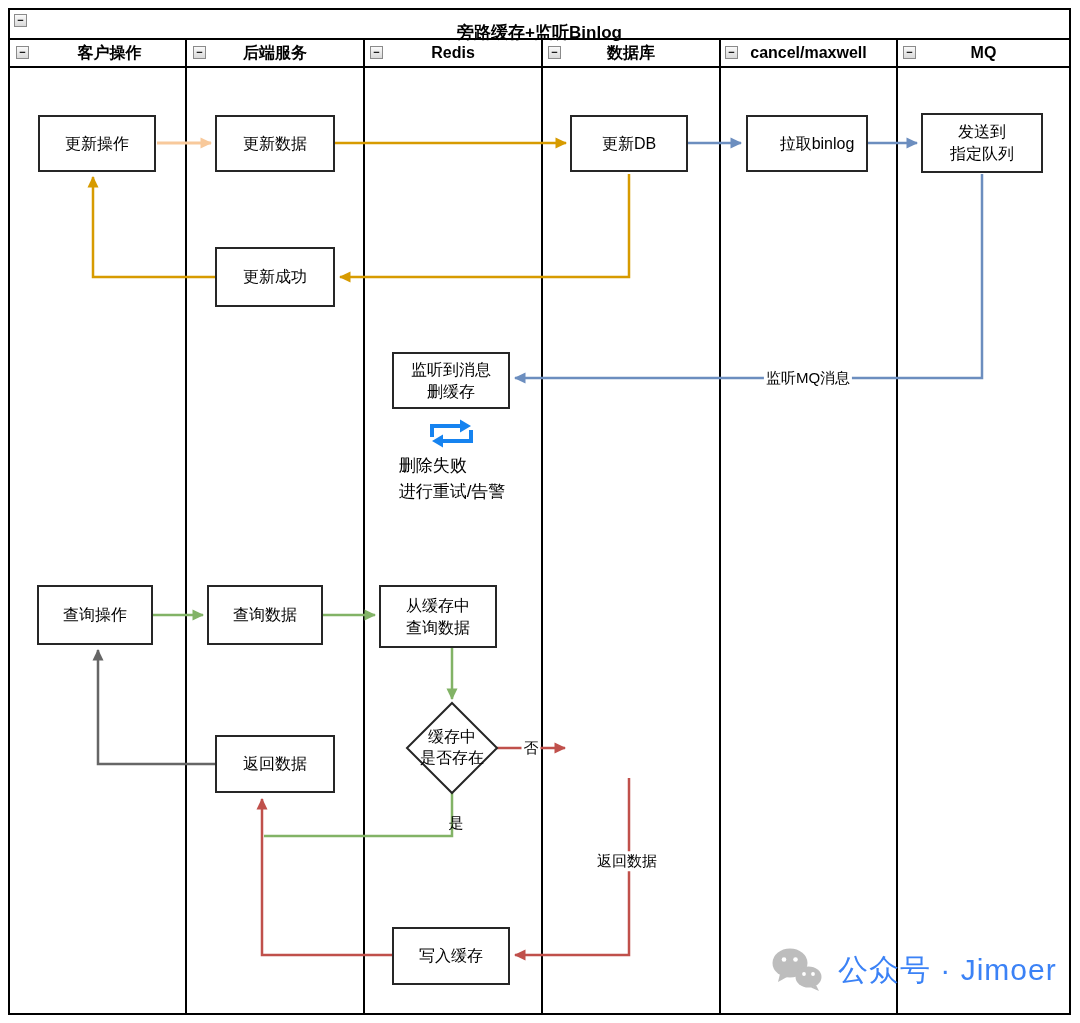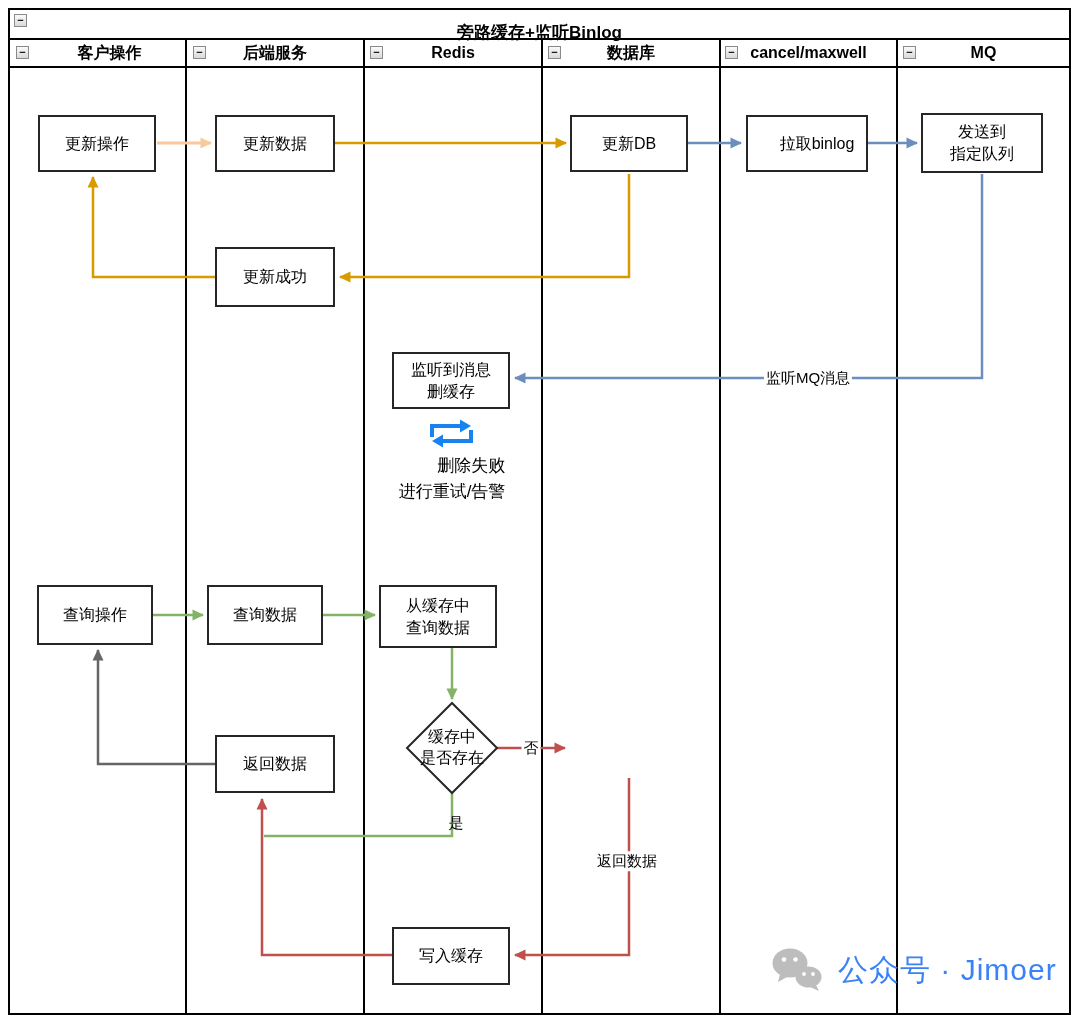--- a/index.html
+++ b/index.html
@@ -14,21 +14,21 @@
   .titlebar{position:absolute;left:10px;top:10px;width:1059px;height:44px;display:flex;align-items:center;justify-content:center;font-weight:bold;font-size:17px;z-index:2;}
   .lane-head{position:absolute;top:40px;height:26px;display:flex;align-items:center;justify-content:center;font-weight:bold;font-size:16px;z-index:2;}
 
   .collapse{position:absolute;width:13px;height:13px;background:linear-gradient(#fafafa,#d9d9d9);border:1px solid #8a8a8a;display:flex;align-items:center;justify-content:center;z-index:3;box-sizing:border-box;}
   .collapse span{font-size:11px;line-height:11px;font-weight:bold;color:#111;}
 
   
   .node{position:absolute;background:#fff;border:2px solid #262626;display:flex;align-items:center;justify-content:center;text-align:center;font-size:16px;line-height:1.35;white-space:pre-line;z-index:2;box-sizing:border-box;}
   .freelabel{position:absolute;transform:translate(-50%,-50%);text-align:center;font-size:15px;background:#fff;padding:0 2px;line-height:1.3;white-space:pre-line;z-index:2;}
   .freelabel.nobg{background:transparent;}
-  .note{position:absolute;transform:translate(-50%,-50%);text-align:right;font-size:17px;line-height:1.55;white-space:pre-line;z-index:2;}
+  .note{position:absolute;transform:translate(-50%,-50%);text-align:left;font-size:17px;line-height:1.55;white-space:pre-line;z-index:2;}
   .diamond-label{position:absolute;transform:translate(-50%,-50%);text-align:center;font-size:16px;line-height:1.3;white-space:pre-line;z-index:2;}
 
   svg.overlay{position:absolute;left:0;top:0;z-index:1;}
 
   .watermark{position:absolute;left:770px;top:946px;display:flex;align-items:center;gap:14px;z-index:3;}
   .watermark .wm-text{font-size:30px;letter-spacing:1px;}
 </style>
 </head>
 <body>
 

